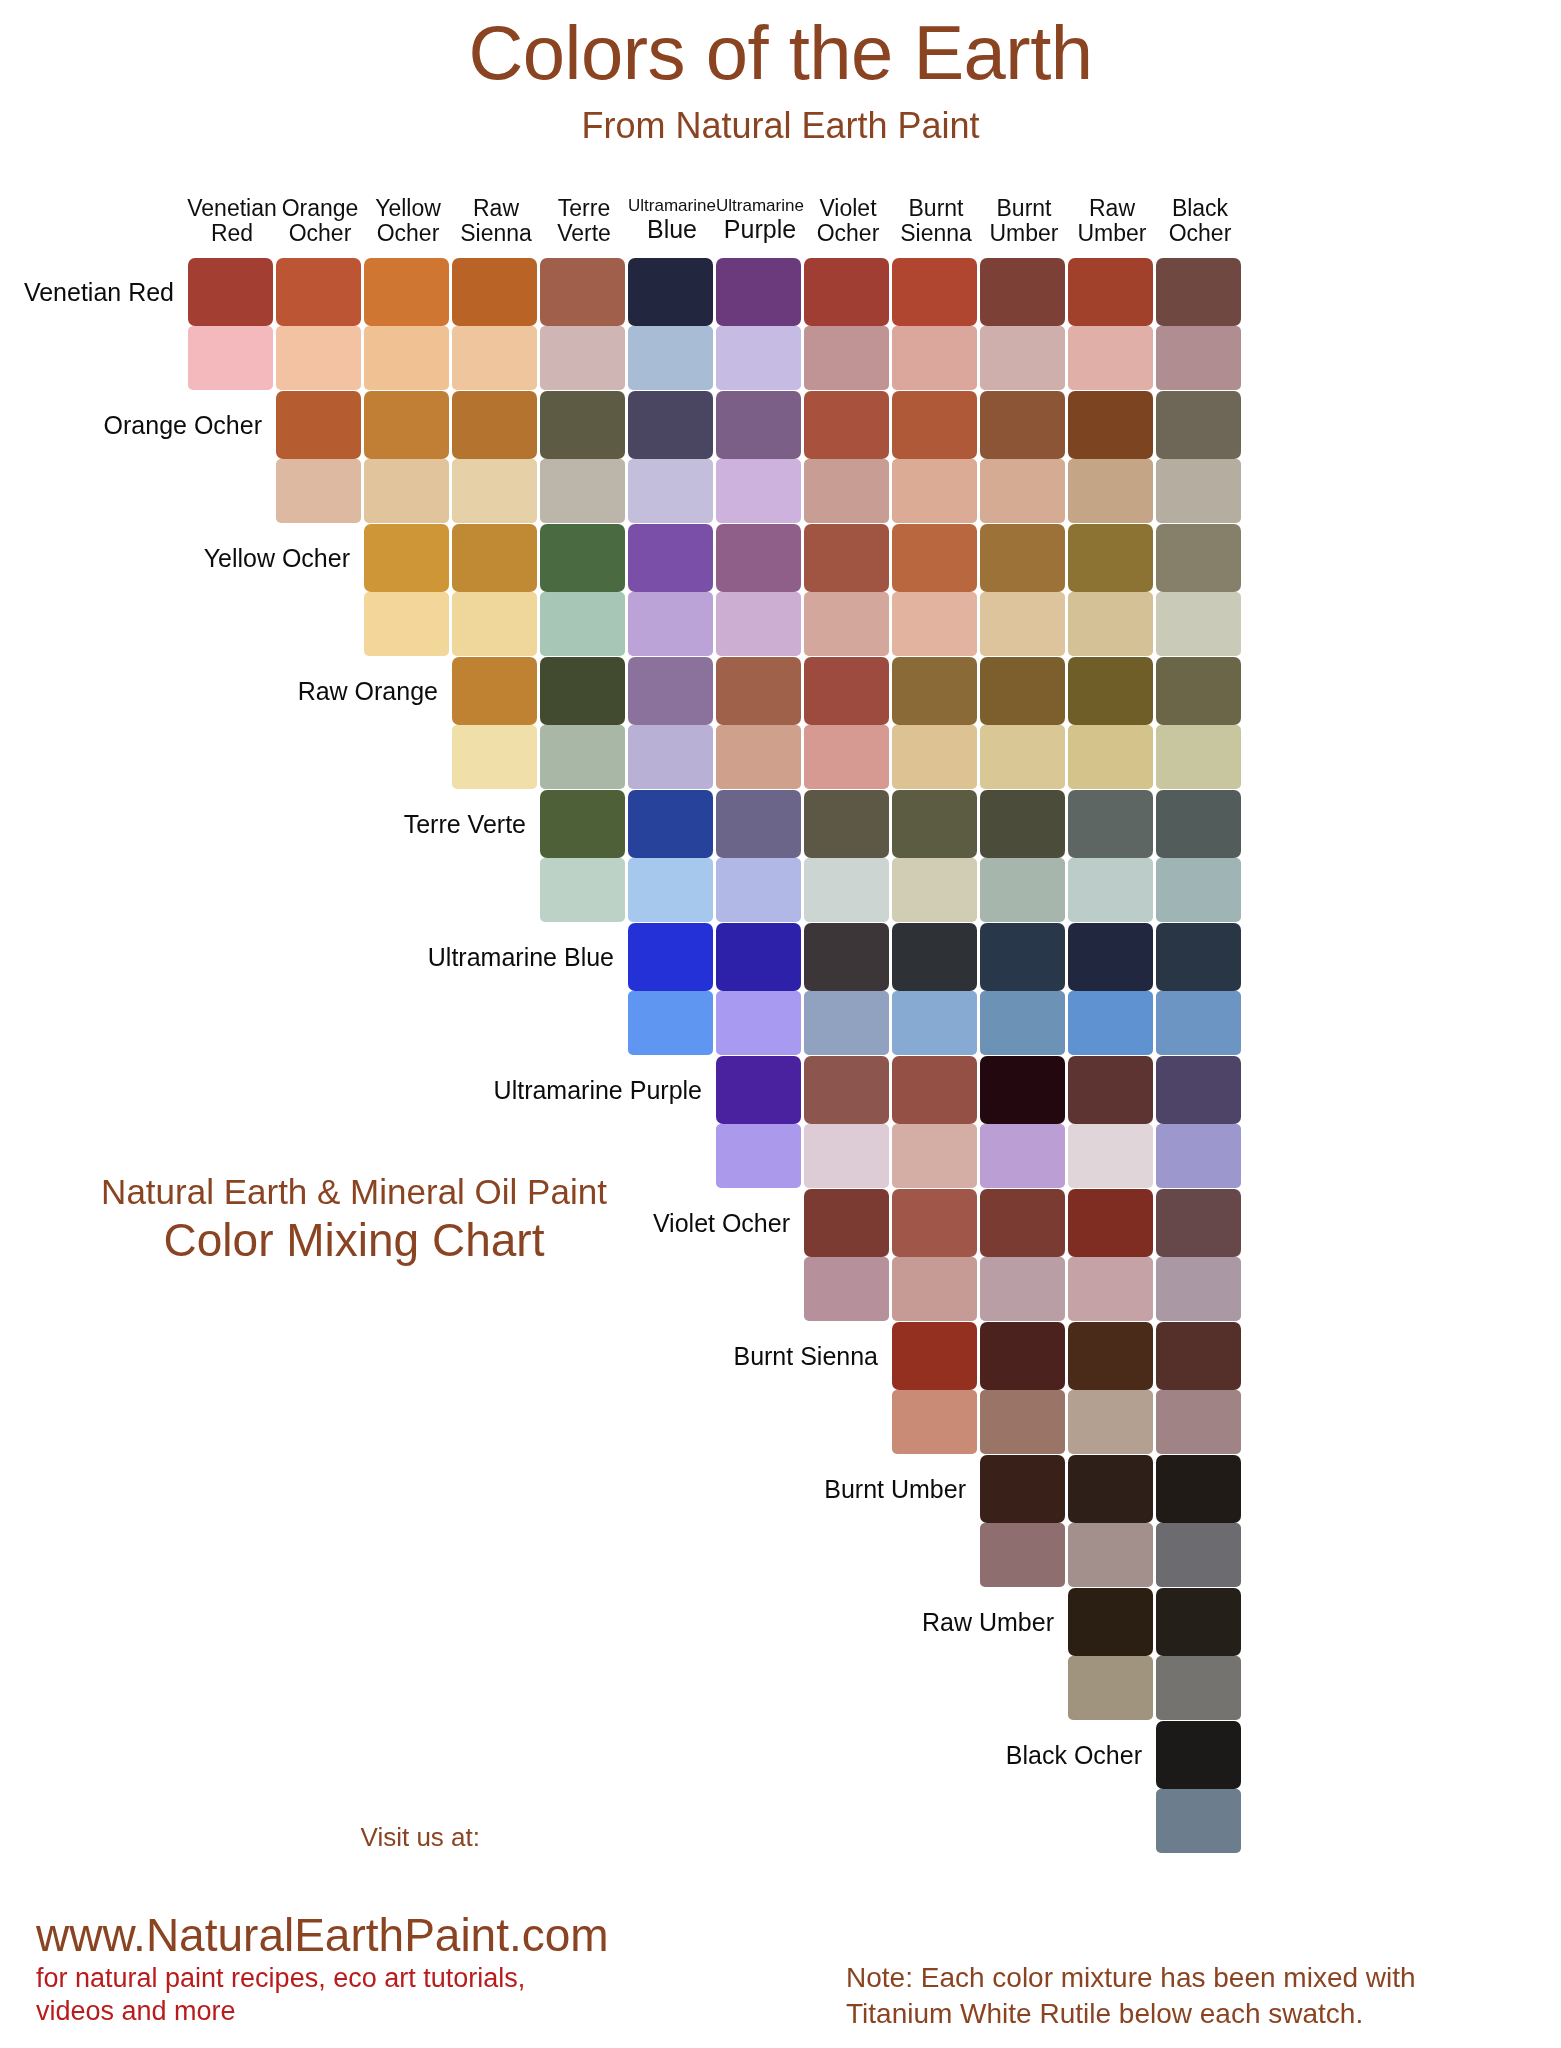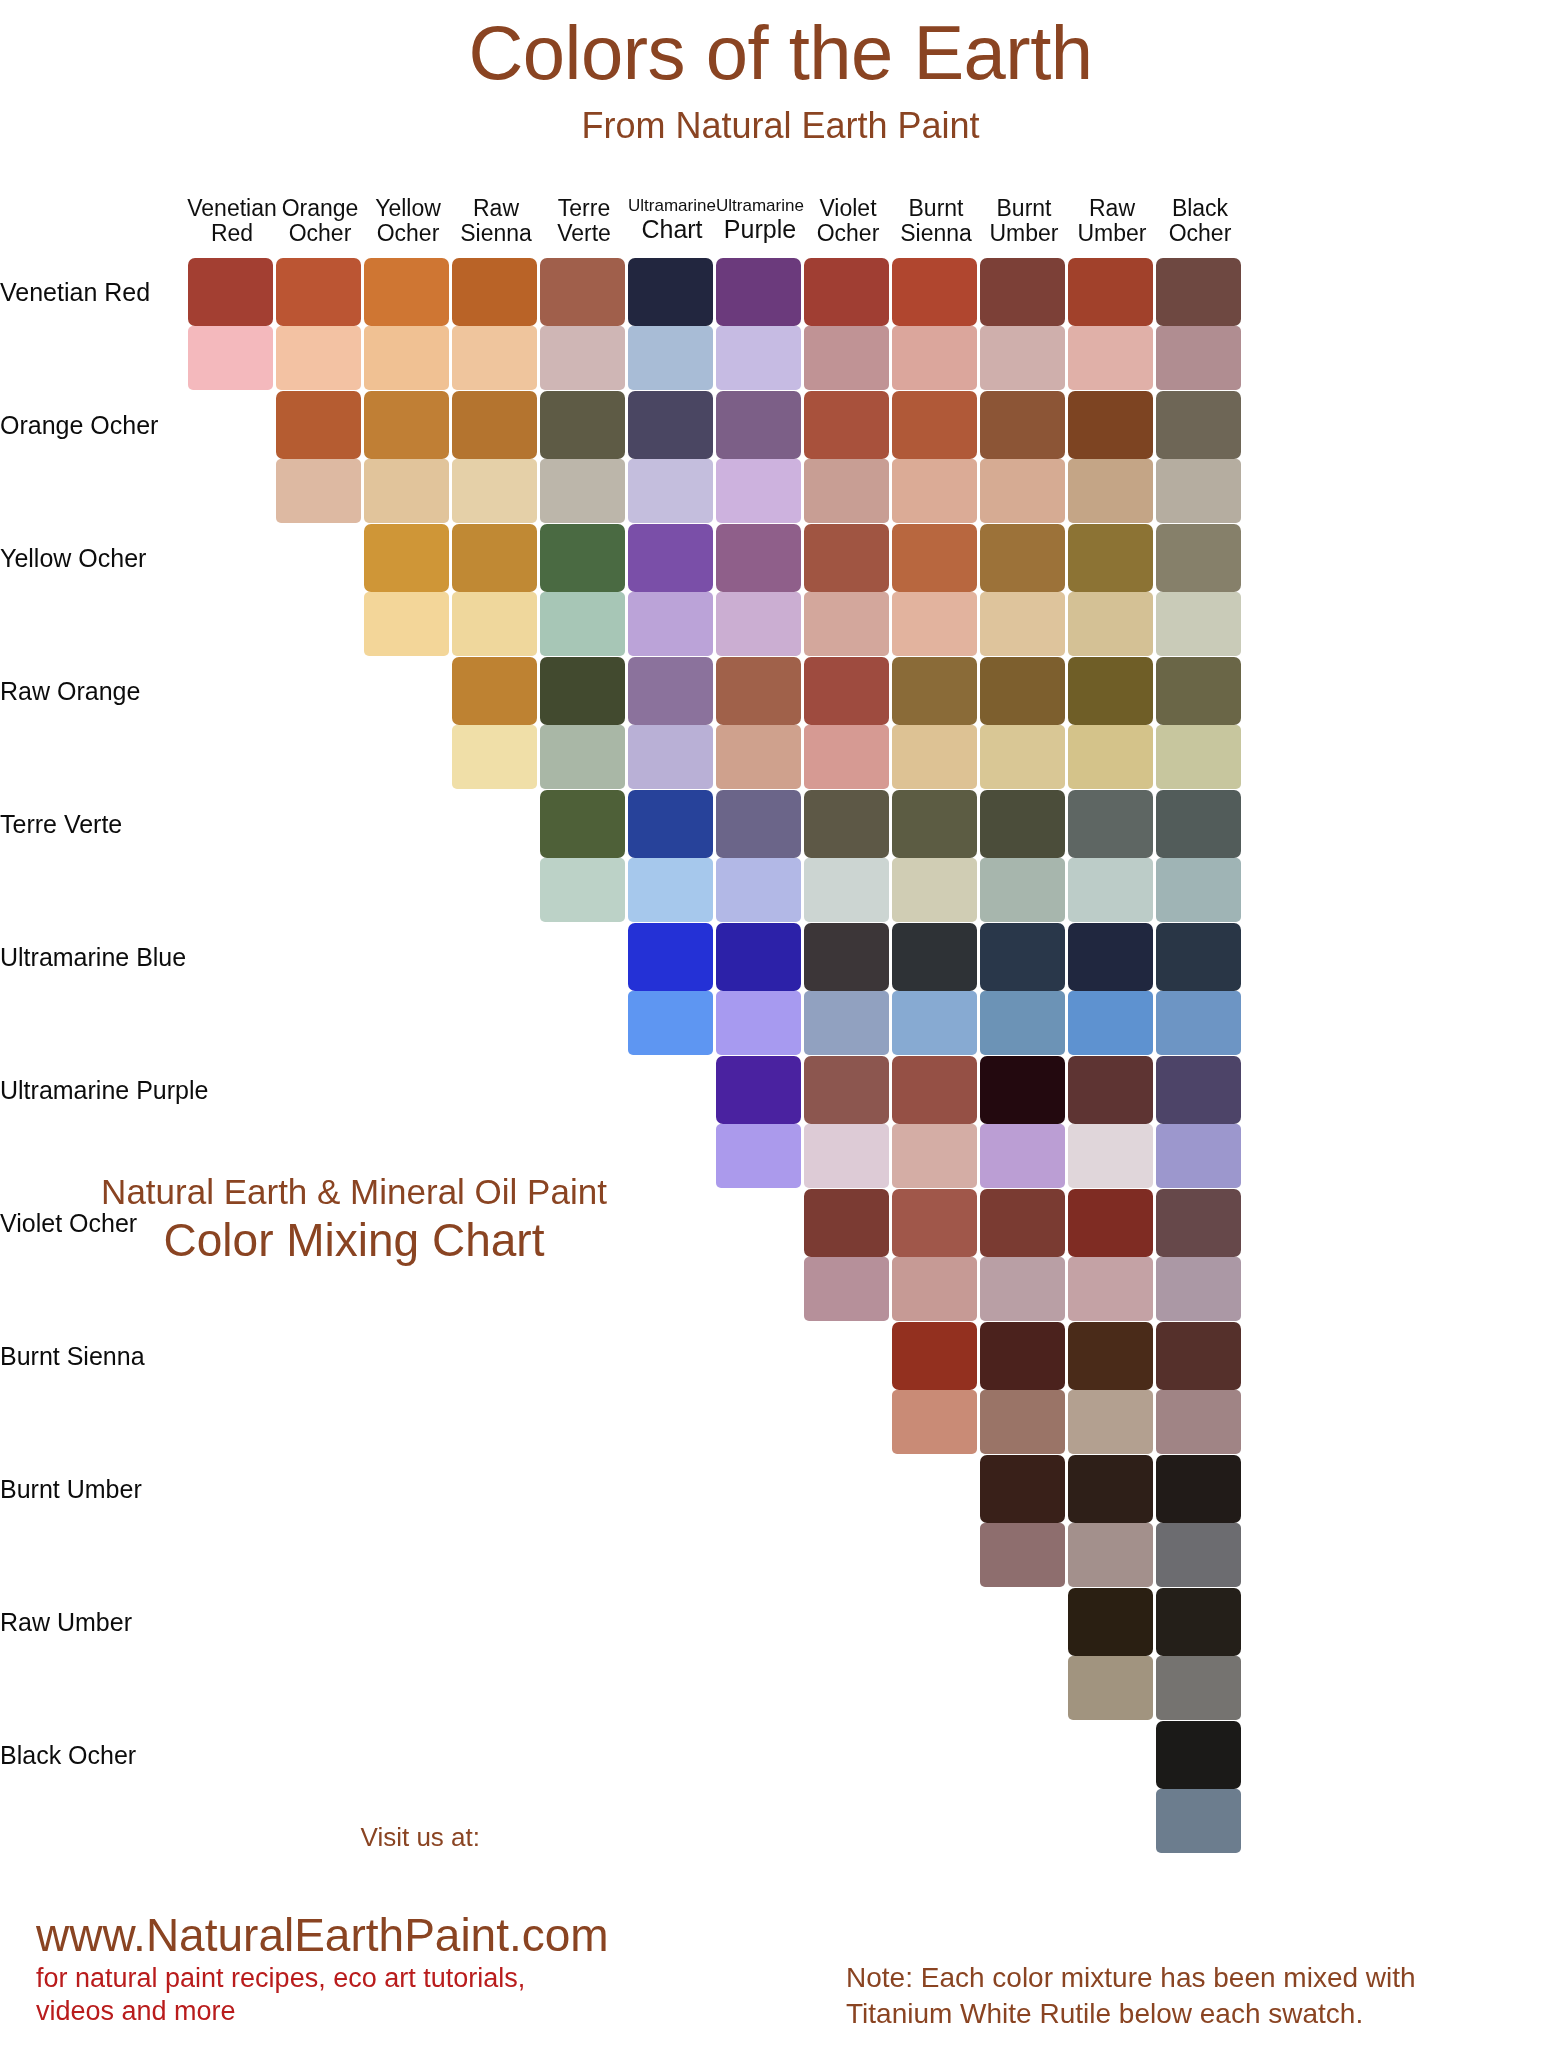--- a/index.html
+++ b/index.html
@@ -28,21 +28,21 @@
 
   
   #grid{position:absolute;left:0;top:0;width:1561px;height:1790px;}
   .colhead{
     position:absolute;text-align:center;color:#101010;
     font-size:23px;line-height:25px;
   }
   .colhead .small{font-size:17px;line-height:20px;display:block;}
   .colhead .big{display:block;font-size:25px;line-height:27px;}
   .rowlabel{
-    position:absolute;text-align:left;color:#0c0c0c;
+    position:absolute;text-align:right;color:#0c0c0c;
     font-size:25px;line-height:28px;white-space:nowrap;
   }
   .cell{position:absolute;}
   .sw{position:absolute;left:0;width:100%;border-radius:7px;}
   .sw.top{top:0;}
   .sw.bot{bottom:0;border-radius:5px;}
 </style>
 </head>
 <body>
 
@@ -50,21 +50,21 @@
 <div class="subtitle">From Natural Earth Paint</div>
 
 <div id="grid">
     <div class="colhead" style="left: 174px; top: 196px; width: 116px;"><span class="">Venetian</span><span class="" style="display: block;">Red</span></div>
     <div class="colhead" style="left: 262px; top: 196px; width: 116px;"><span class="">Orange</span><span class="" style="display: block;">Ocher</span></div>
     <div class="colhead" style="left: 350px; top: 196px; width: 116px;"><span class="">Yellow</span><span class="" style="display: block;">Ocher</span></div>
     <div class="colhead" style="left: 438px; top: 196px; width: 116px;"><span class="">Raw</span><span class="" style="display: block;">Sienna</span></div>
     <div class="colhead" style="left: 526px; top: 196px; width: 116px;"><span class="">Terre</span><span class="" style="display: block;">Verte</span></div>
     <div class="colhead" style="left: 614px; top: 196px; width: 116px;">
       <span class="small">Ultramarine</span>
-      <span class="big" style="display: block;">Chart</span>
+      <span class="big" style="display: block;">Blue</span>
     </div>
     <div class="colhead" style="left: 702px; top: 196px; width: 116px;">
       <span class="small">Ultramarine</span>
       <span class="big" style="display: block;">Purple</span>
     </div>
     <div class="colhead" style="left: 790px; top: 196px; width: 116px;"><span class="">Violet</span><span class="" style="display: block;">Ocher</span></div>
     <div class="colhead" style="left: 878px; top: 196px; width: 116px;"><span class="">Burnt</span><span class="" style="display: block;">Sienna</span></div>
     <div class="colhead" style="left: 966px; top: 196px; width: 116px;"><span class="">Burnt</span><span class="" style="display: block;">Umber</span></div>
     <div class="colhead" style="left: 1054px; top: 196px; width: 116px;"><span class="">Raw</span><span class="" style="display: block;">Umber</span></div>
     <div class="colhead" style="left: 1142px; top: 196px; width: 116px;"><span class="">Black</span><span class="" style="display: block;">Ocher</span></div>

